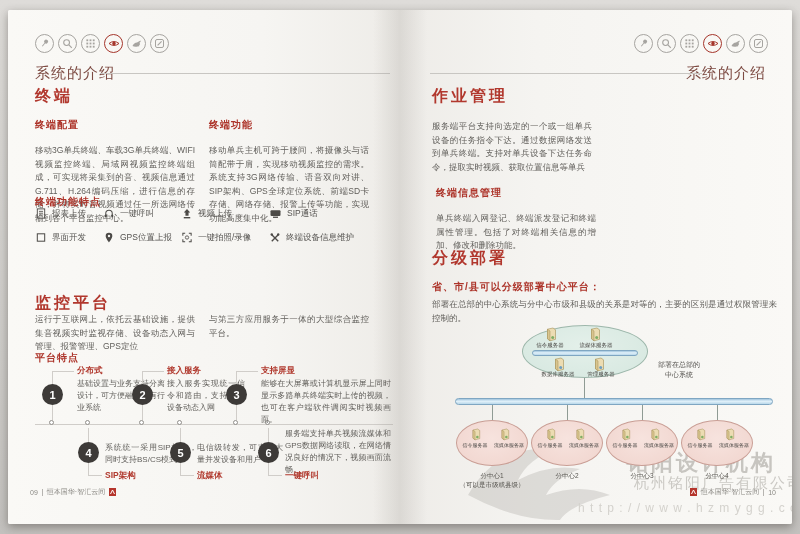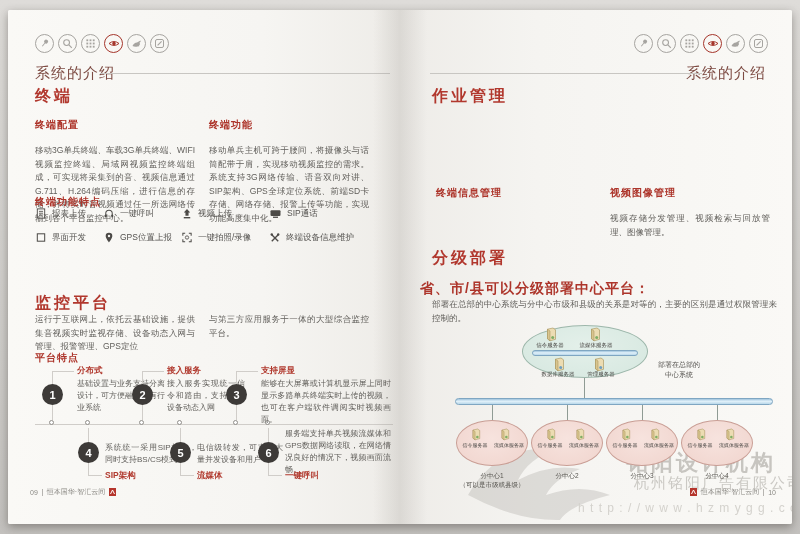--- a/index.html
+++ b/index.html
@@ -347,34 +347,34 @@
             </svg>
           </span>
     </div>
 
     <span class="crumb crumb-r">系统的介绍</span>
     <span class="rule" style="left:30px;width:272px"></span>
 
     <span class="h1" style="left:32px;top:76px">作业管理</span>
 
     <div class="cols" style="left:32px;top:110px">
+      <div class="col">
+            <p class="body" style="margin-top:0">服务端平台支持向选定的一个或一组单兵设备的任务指令下达。通过数据网络发送到单兵终端。支持对单兵设备下达任务命令，提取实时视频、获取位置信息等单兵</p>
+          </div>
     </div>
 
     <div class="cols" style="left:36px;top:172px">
       <div class="col">
         <span class="subhead">终端信息管理</span>
-      </div>
-      <div class="col">
-        <span class="subhead">视频图像管理</span>
-        <p class="body">视频存储分发管理、视频检索与回放管理、图像管理。</p>
+        <p class="body">单兵终端入网登记、终端派发登记和终端属性管理。包括了对终端相关信息的增加、修改和删除功能。</p>
       </div>
     </div>
 
     <span class="h1" style="left:32px;top:238px">分级部署</span>
-    <span class="subhead abs" style="left:20px;top:270px;font-size:14px">省、市/县可以分级部署中心平台：</span>
+    <span class="subhead abs" style="left:32px;top:270px;font-size:10px">省、市/县可以分级部署中心平台：</span>
     <p class="body abs" style="left:32px;top:288px;width:345px">部署在总部的中心系统与分中心市级和县级的关系是对等的，主要的区别是通过权限管理来控制的。</p>
 
     <div class="diag">
 
       <div class="ell-c"></div>
       <span class="srv" style="left:144px;top:17px">
             <svg width="13" height="15" viewBox="0 0 13 15">
               <path d="M3.5 2.2 9 1l2.5 1.8v9.5L6 13.8l-2.5-2z" fill="#ecdcb2" stroke="#a28e56" stroke-width=".6"></path>
               <path d="M3.5 2.2 6 4v9.8l-2.5-2z" fill="#d9c58f" stroke="#a28e56" stroke-width=".5"></path>
               <circle cx="8.7" cy="10.5" r="1.5" fill="#7fae65"></circle>

